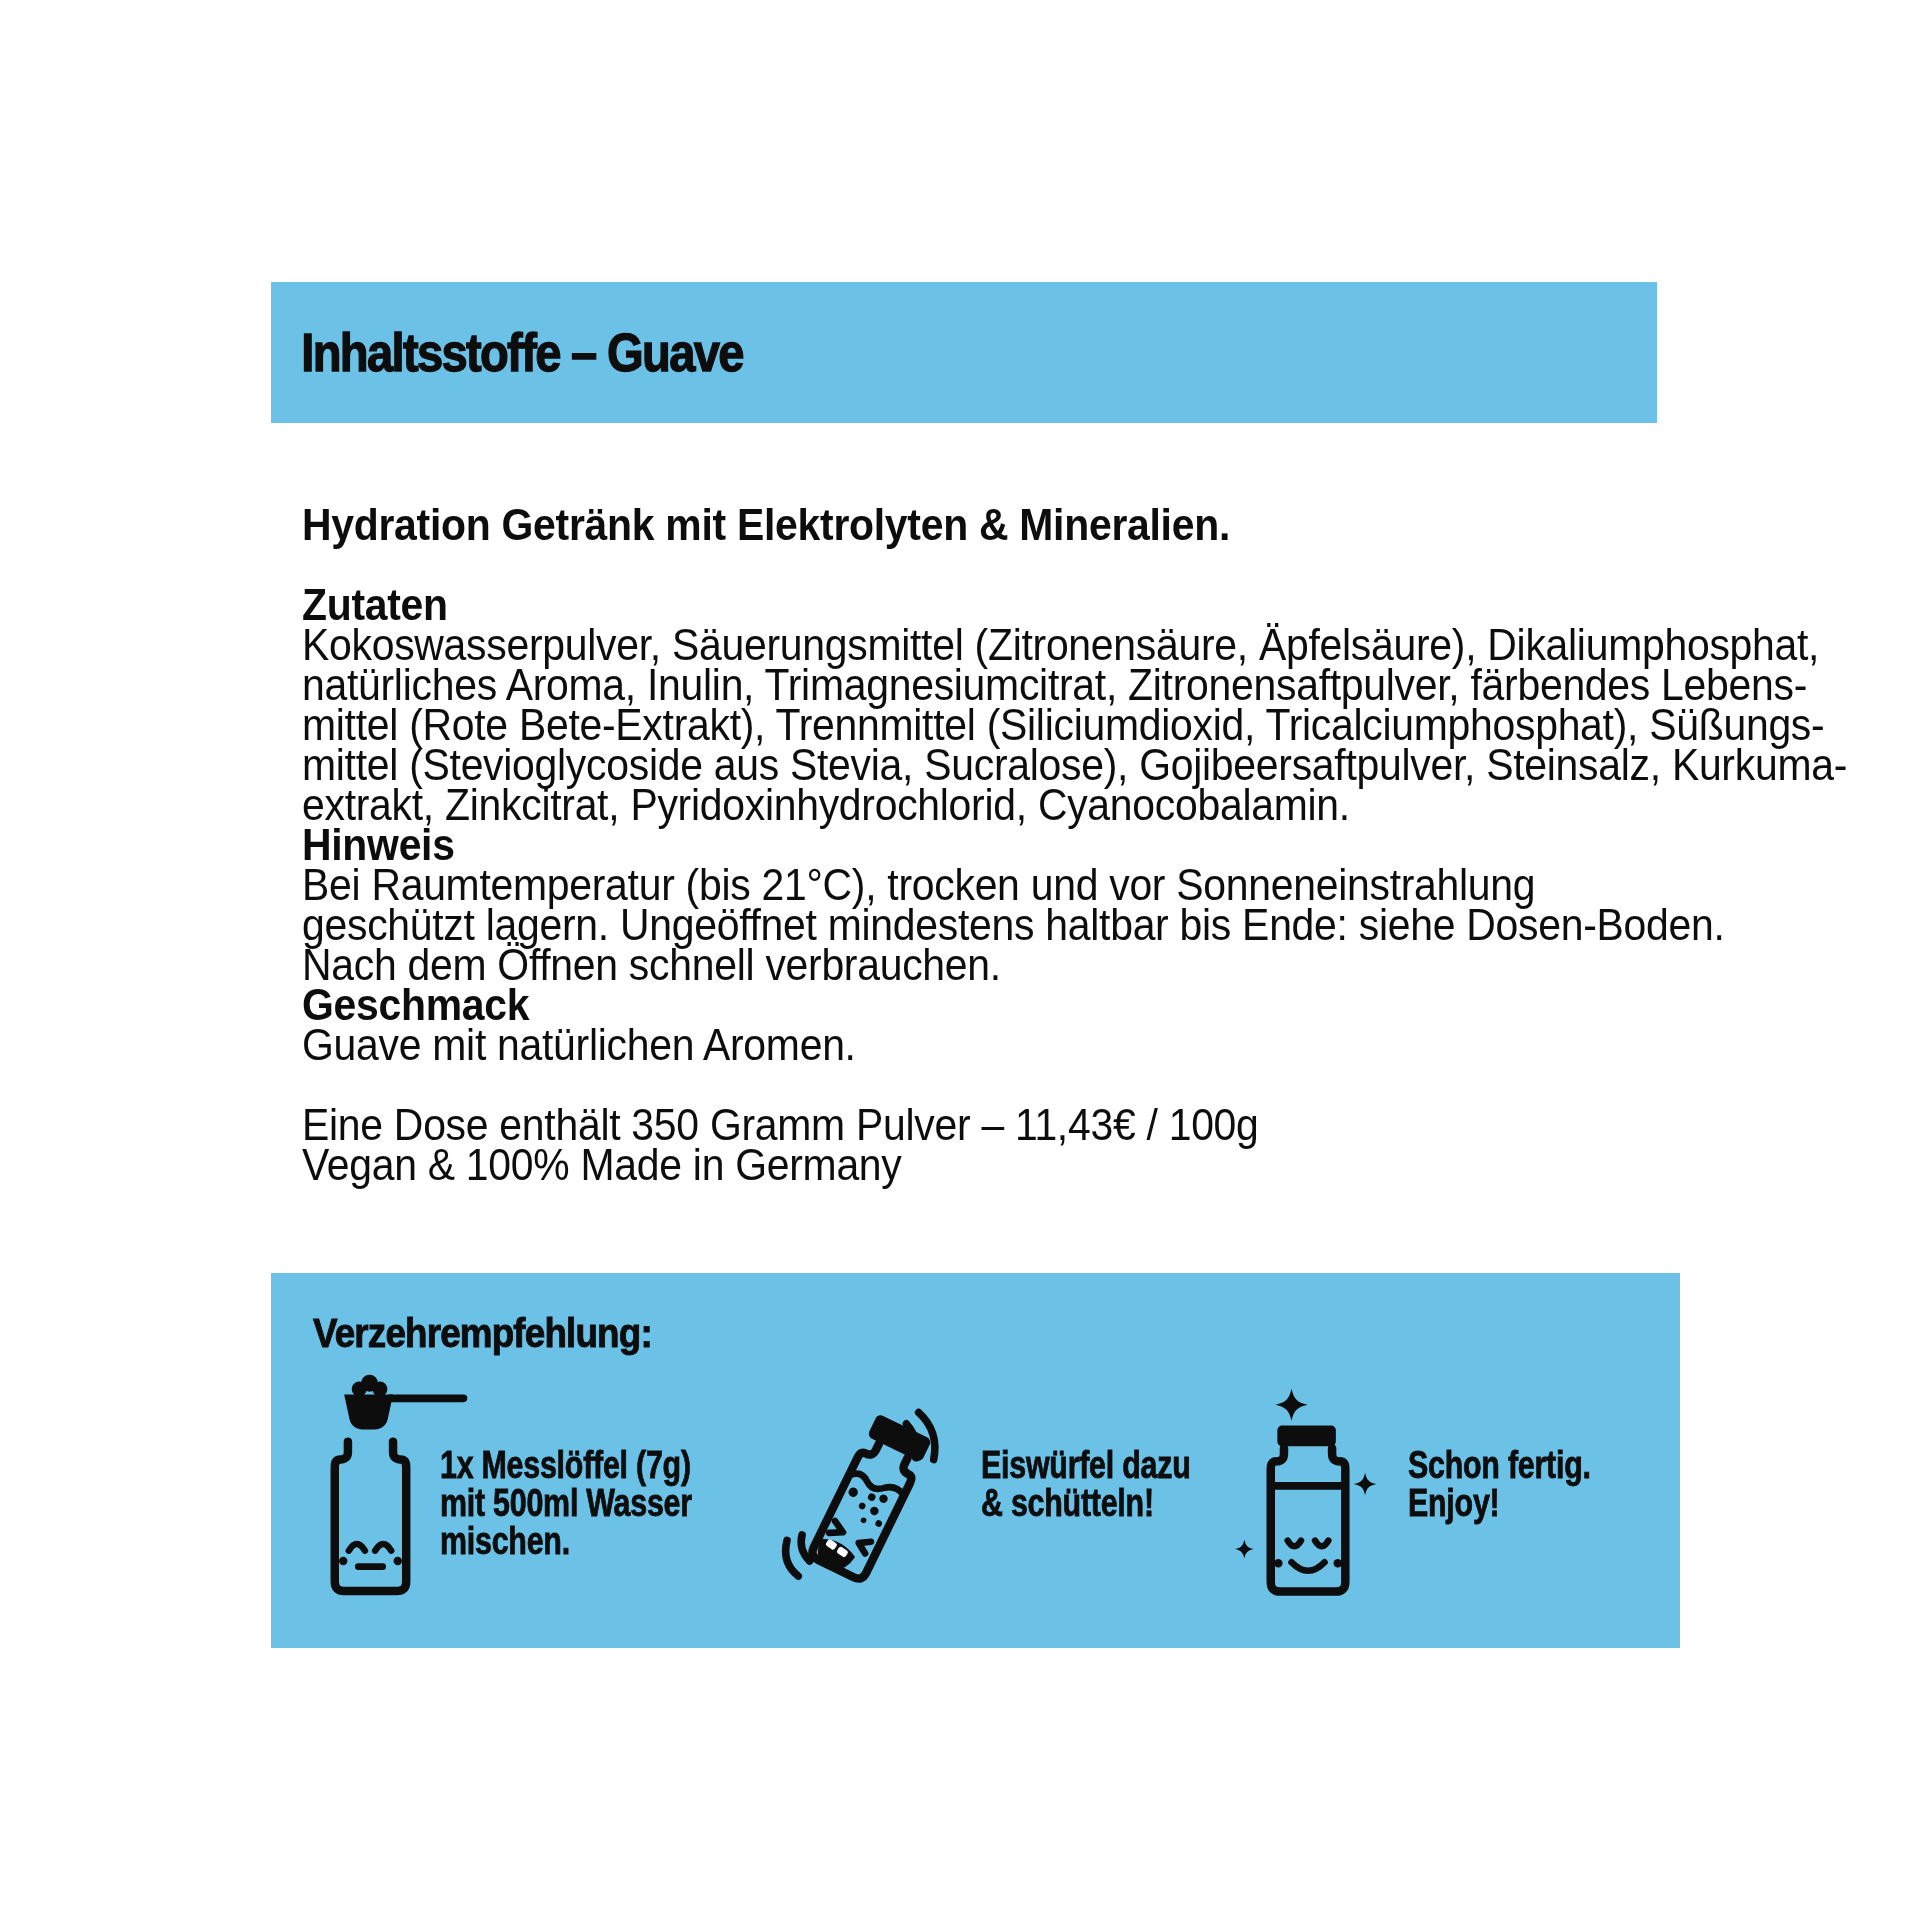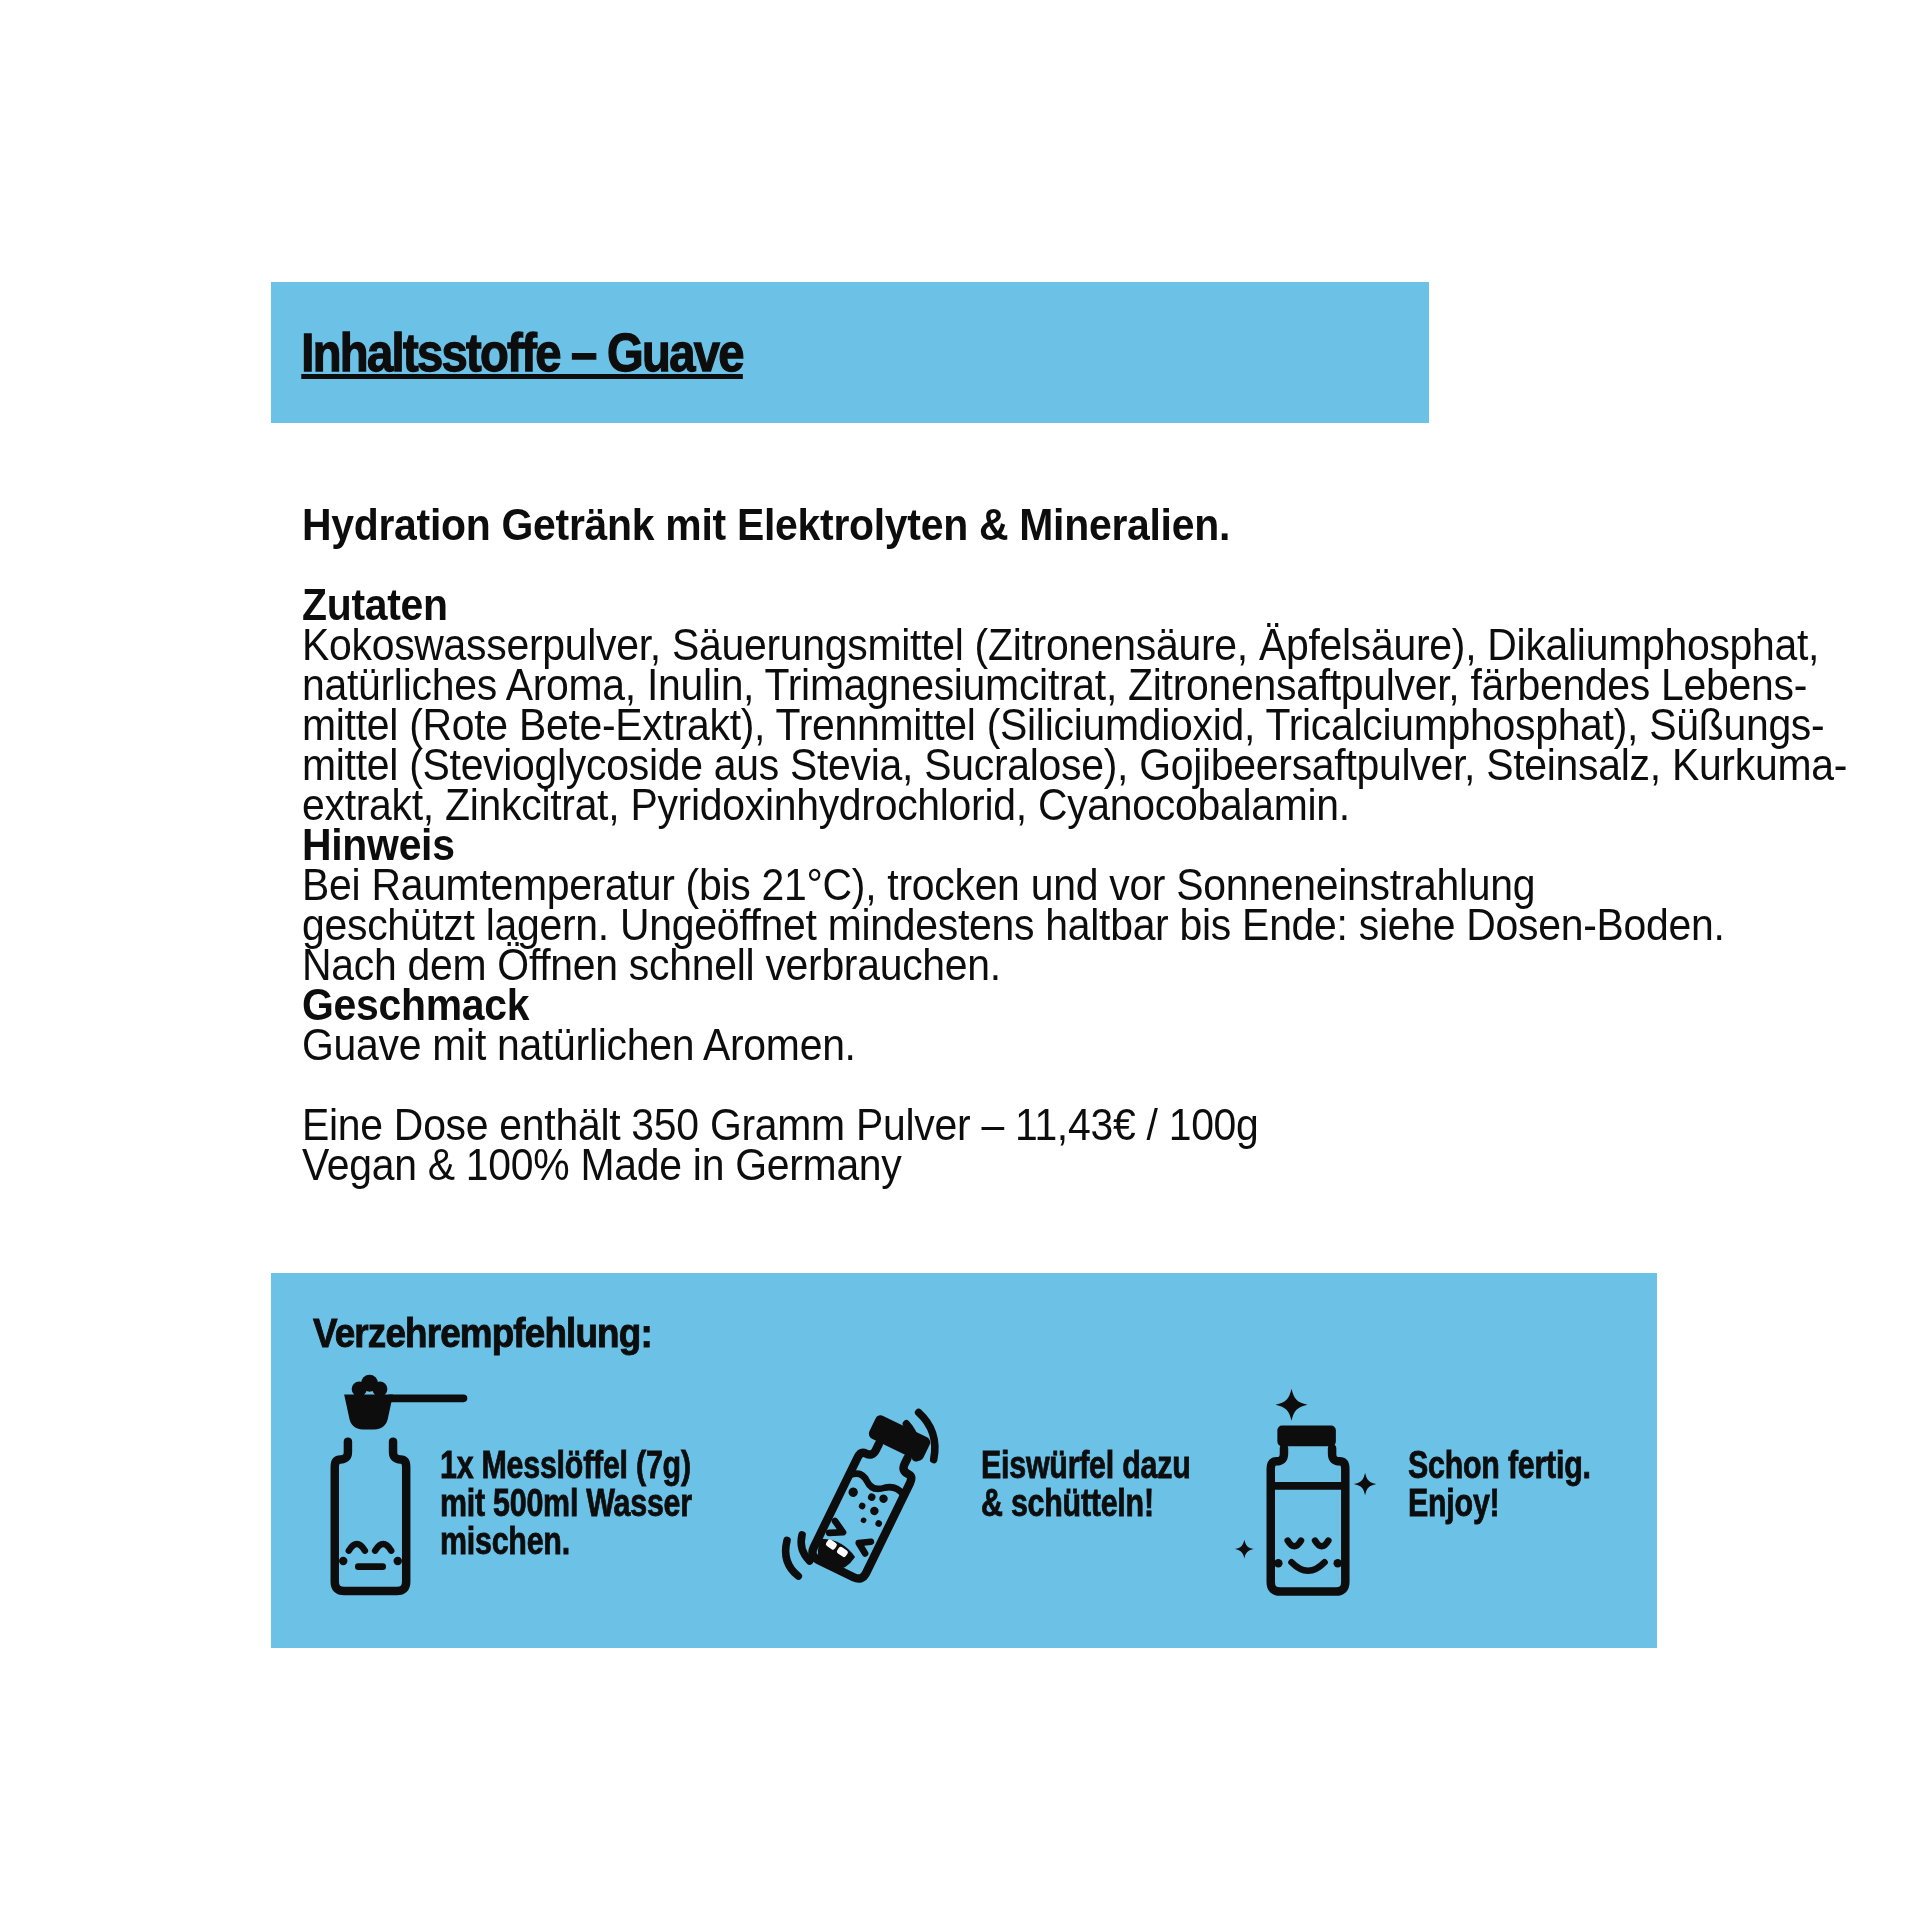--- a/index.html
+++ b/index.html
@@ -1,21 +1,21 @@
 <!DOCTYPE html>
 <html style="font-size:15px"><head>
 <meta charset="utf-8">
 <style>
   html,body{margin:0;padding:0;background:#ffffff;}
   .canvas{position:relative;width:1928px;height:1928px;background:#ffffff;overflow:hidden;
           font-family:"Liberation Sans","DejaVu Sans",sans-serif;color:#0d0d0d;}
 
   
-  .banner{position:absolute;left:271px;top:282px;width:1158px;height:141px;
-          display:flex;align-items:center;text-decoration:underline;}
+  .banner{position:absolute;left:271px;top:282px;width:1386px;height:141px;
+          display:flex;align-items:center;}
   .banner-title{padding-left:34px;font-size:53px;font-weight:700;letter-spacing:-1.9px;
           -webkit-text-stroke:1.3px #0d0d0d;white-space:nowrap;
           transform:scaleX(0.89);transform-origin:0 50%;}
 
   
   .bodytext{position:absolute;left:302px;top:505px;font-size:44px;}
   .line{height:40px;line-height:40px;white-space:nowrap;letter-spacing:-0.3px;
         transform:scaleX(0.93);transform-origin:0 0;}
   .line.b{font-weight:700;}
 
@@ -53,21 +53,21 @@
     <div class="line">Bei Raumtemperatur (bis 21°C), trocken und vor Sonneneinstrahlung</div>
     <div class="line">geschützt lagern. Ungeöffnet mindestens haltbar bis Ende: siehe Dosen-Boden.</div>
     <div class="line">Nach dem Öffnen schnell verbrauchen.</div>
     <div class="line b">Geschmack</div>
     <div class="line">Guave mit natürlichen Aromen.</div>
     <div class="line"></div>
     <div class="line">Eine Dose enthält 350 Gramm Pulver – 11,43€ / 100g</div>
     <div class="line">Vegan &amp; 100% Made in Germany</div>
   </div>
 
-  <div class="recbox" style="background:#6CC1E6;">
+  <div class="recbox" style="background:#6CC1E6;padding-left:23px;">
     <div class="rec-heading">Verzehrempfehlung:</div>
 
     <div class="icon-abs" style="left:60px;top:94px;">
       <svg width="141" height="231" viewBox="0 0 150 245" fill="none" stroke="#0d0d0d" stroke-linecap="round" stroke-linejoin="round">
         <g stroke="none" fill="#0d0d0d">
           <circle cx="30" cy="23" r="8"></circle>
           <circle cx="41" cy="17" r="9"></circle>
           <circle cx="52" cy="23" r="8"></circle>
           <path d="M14 29 L66 29 L61 52 Q59 66 46 66 L34 66 Q21 66 19 52 Z"></path>
         </g>

